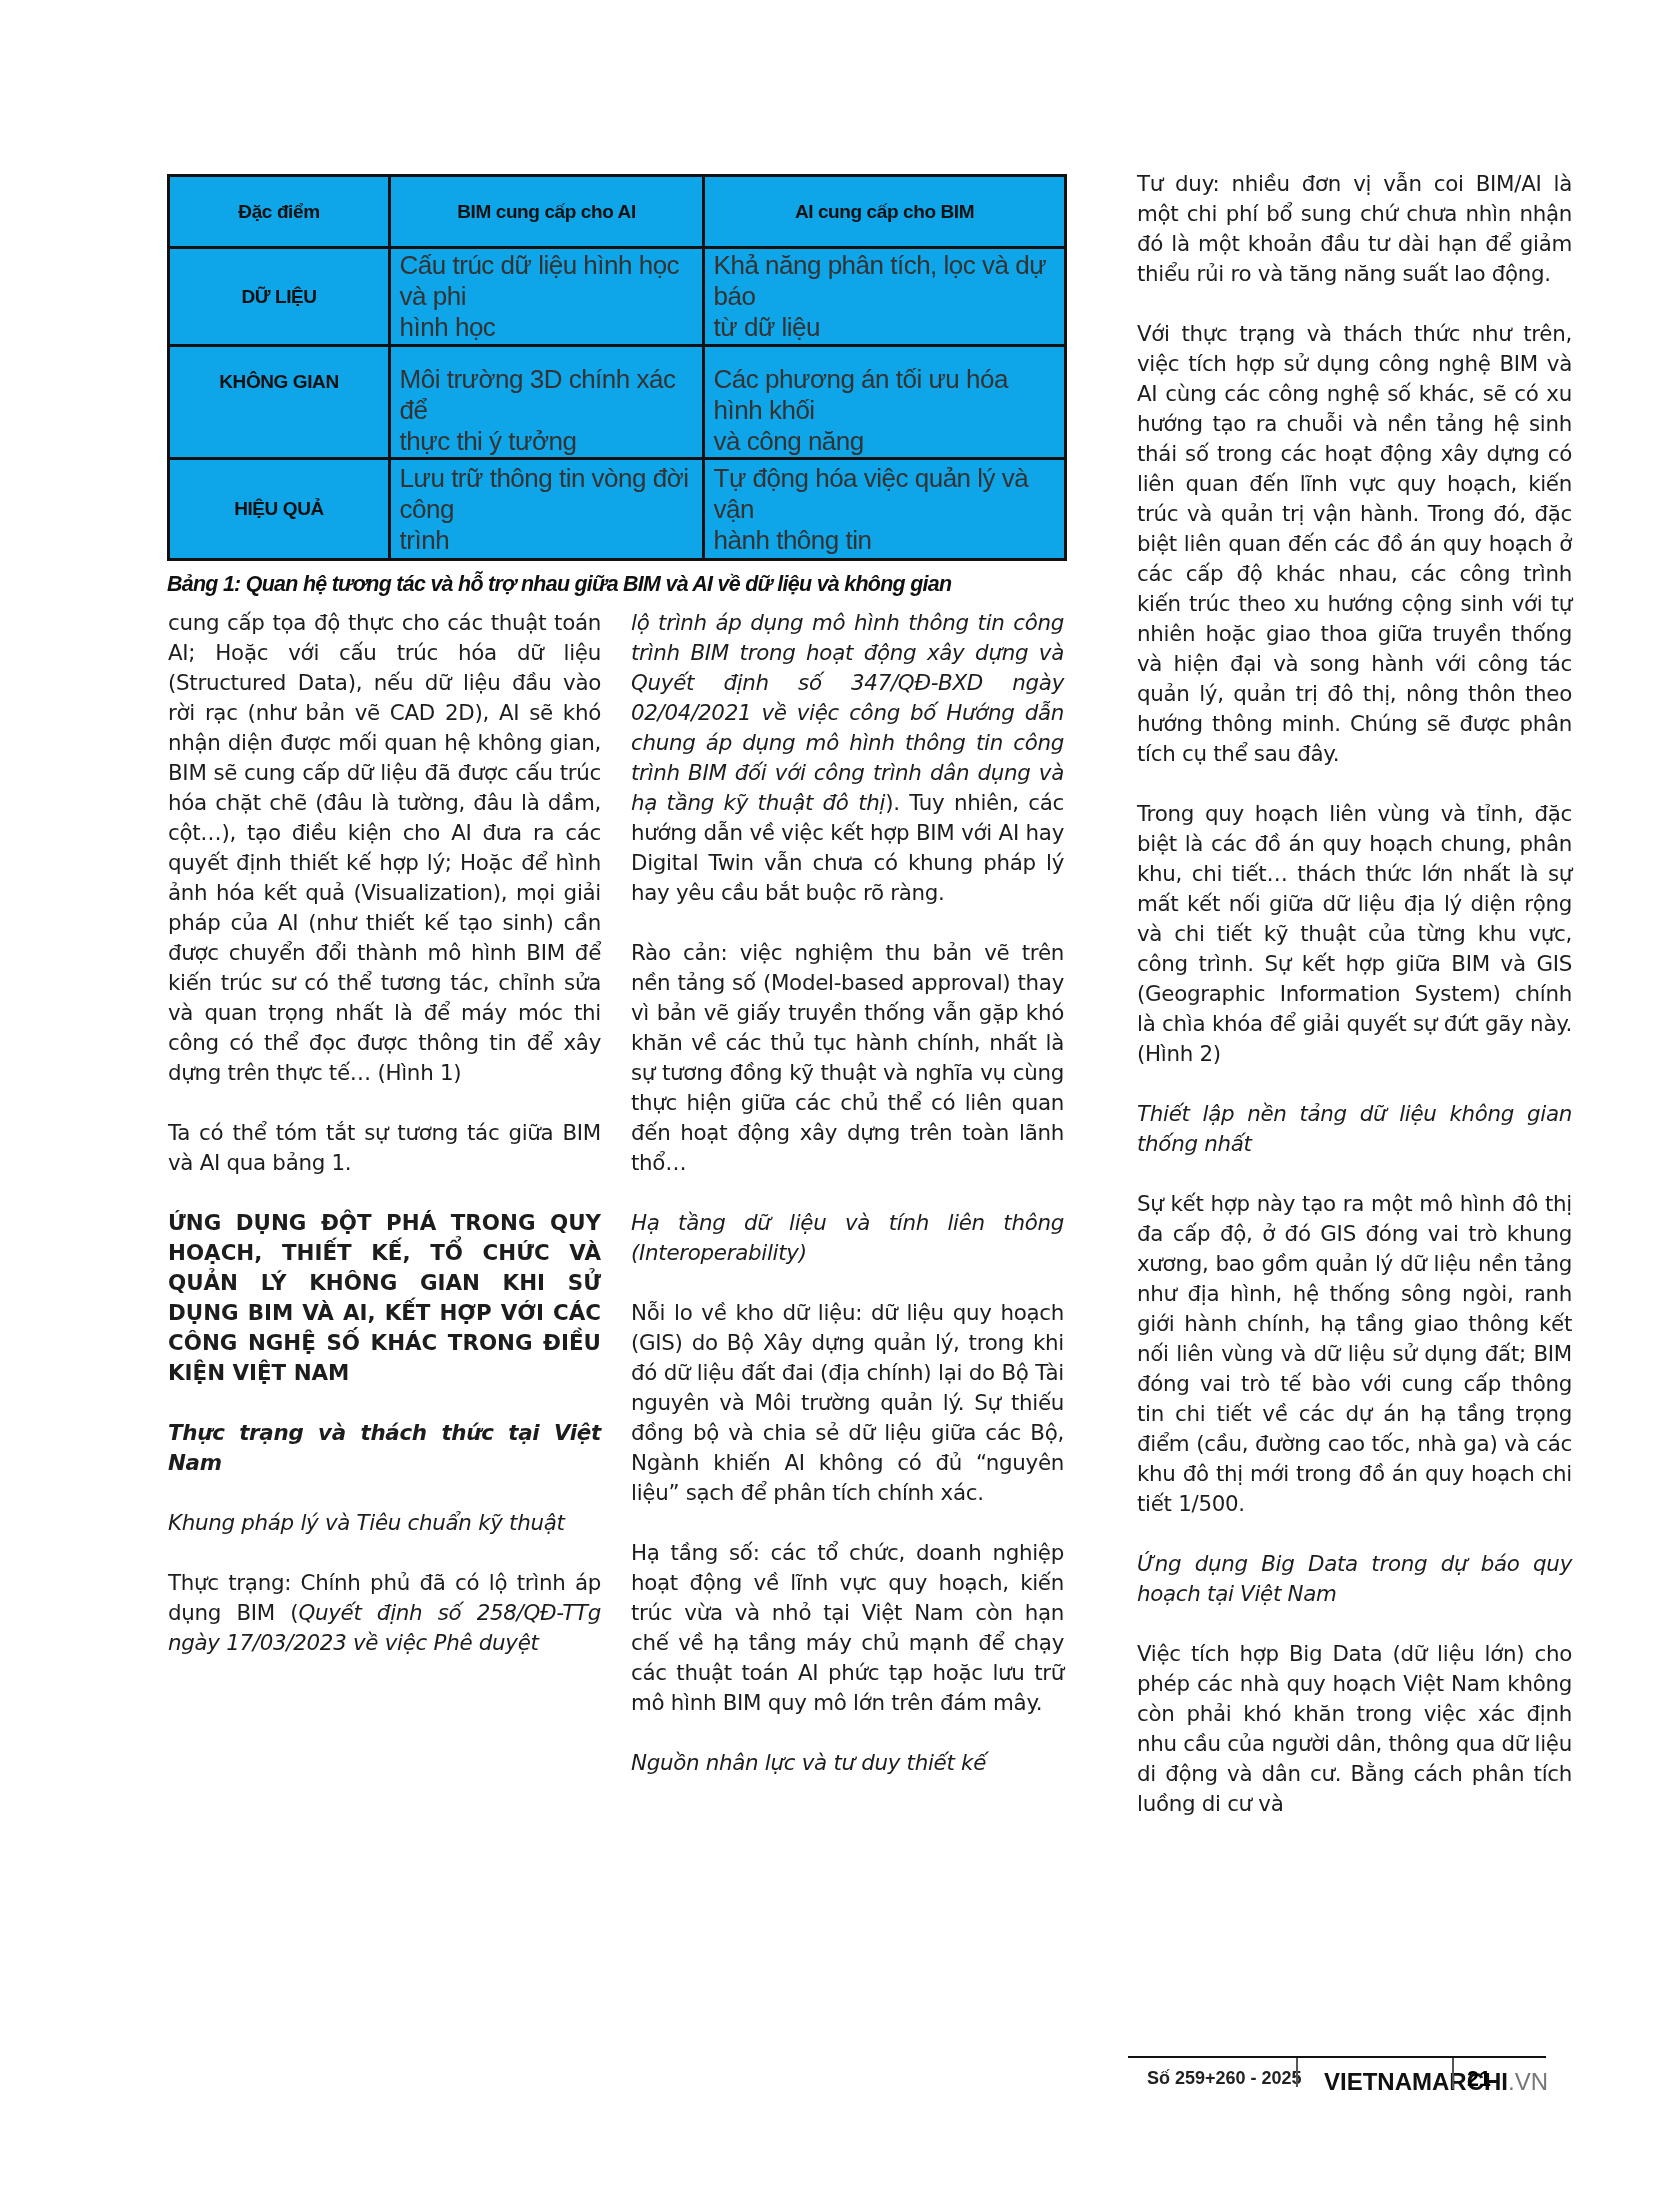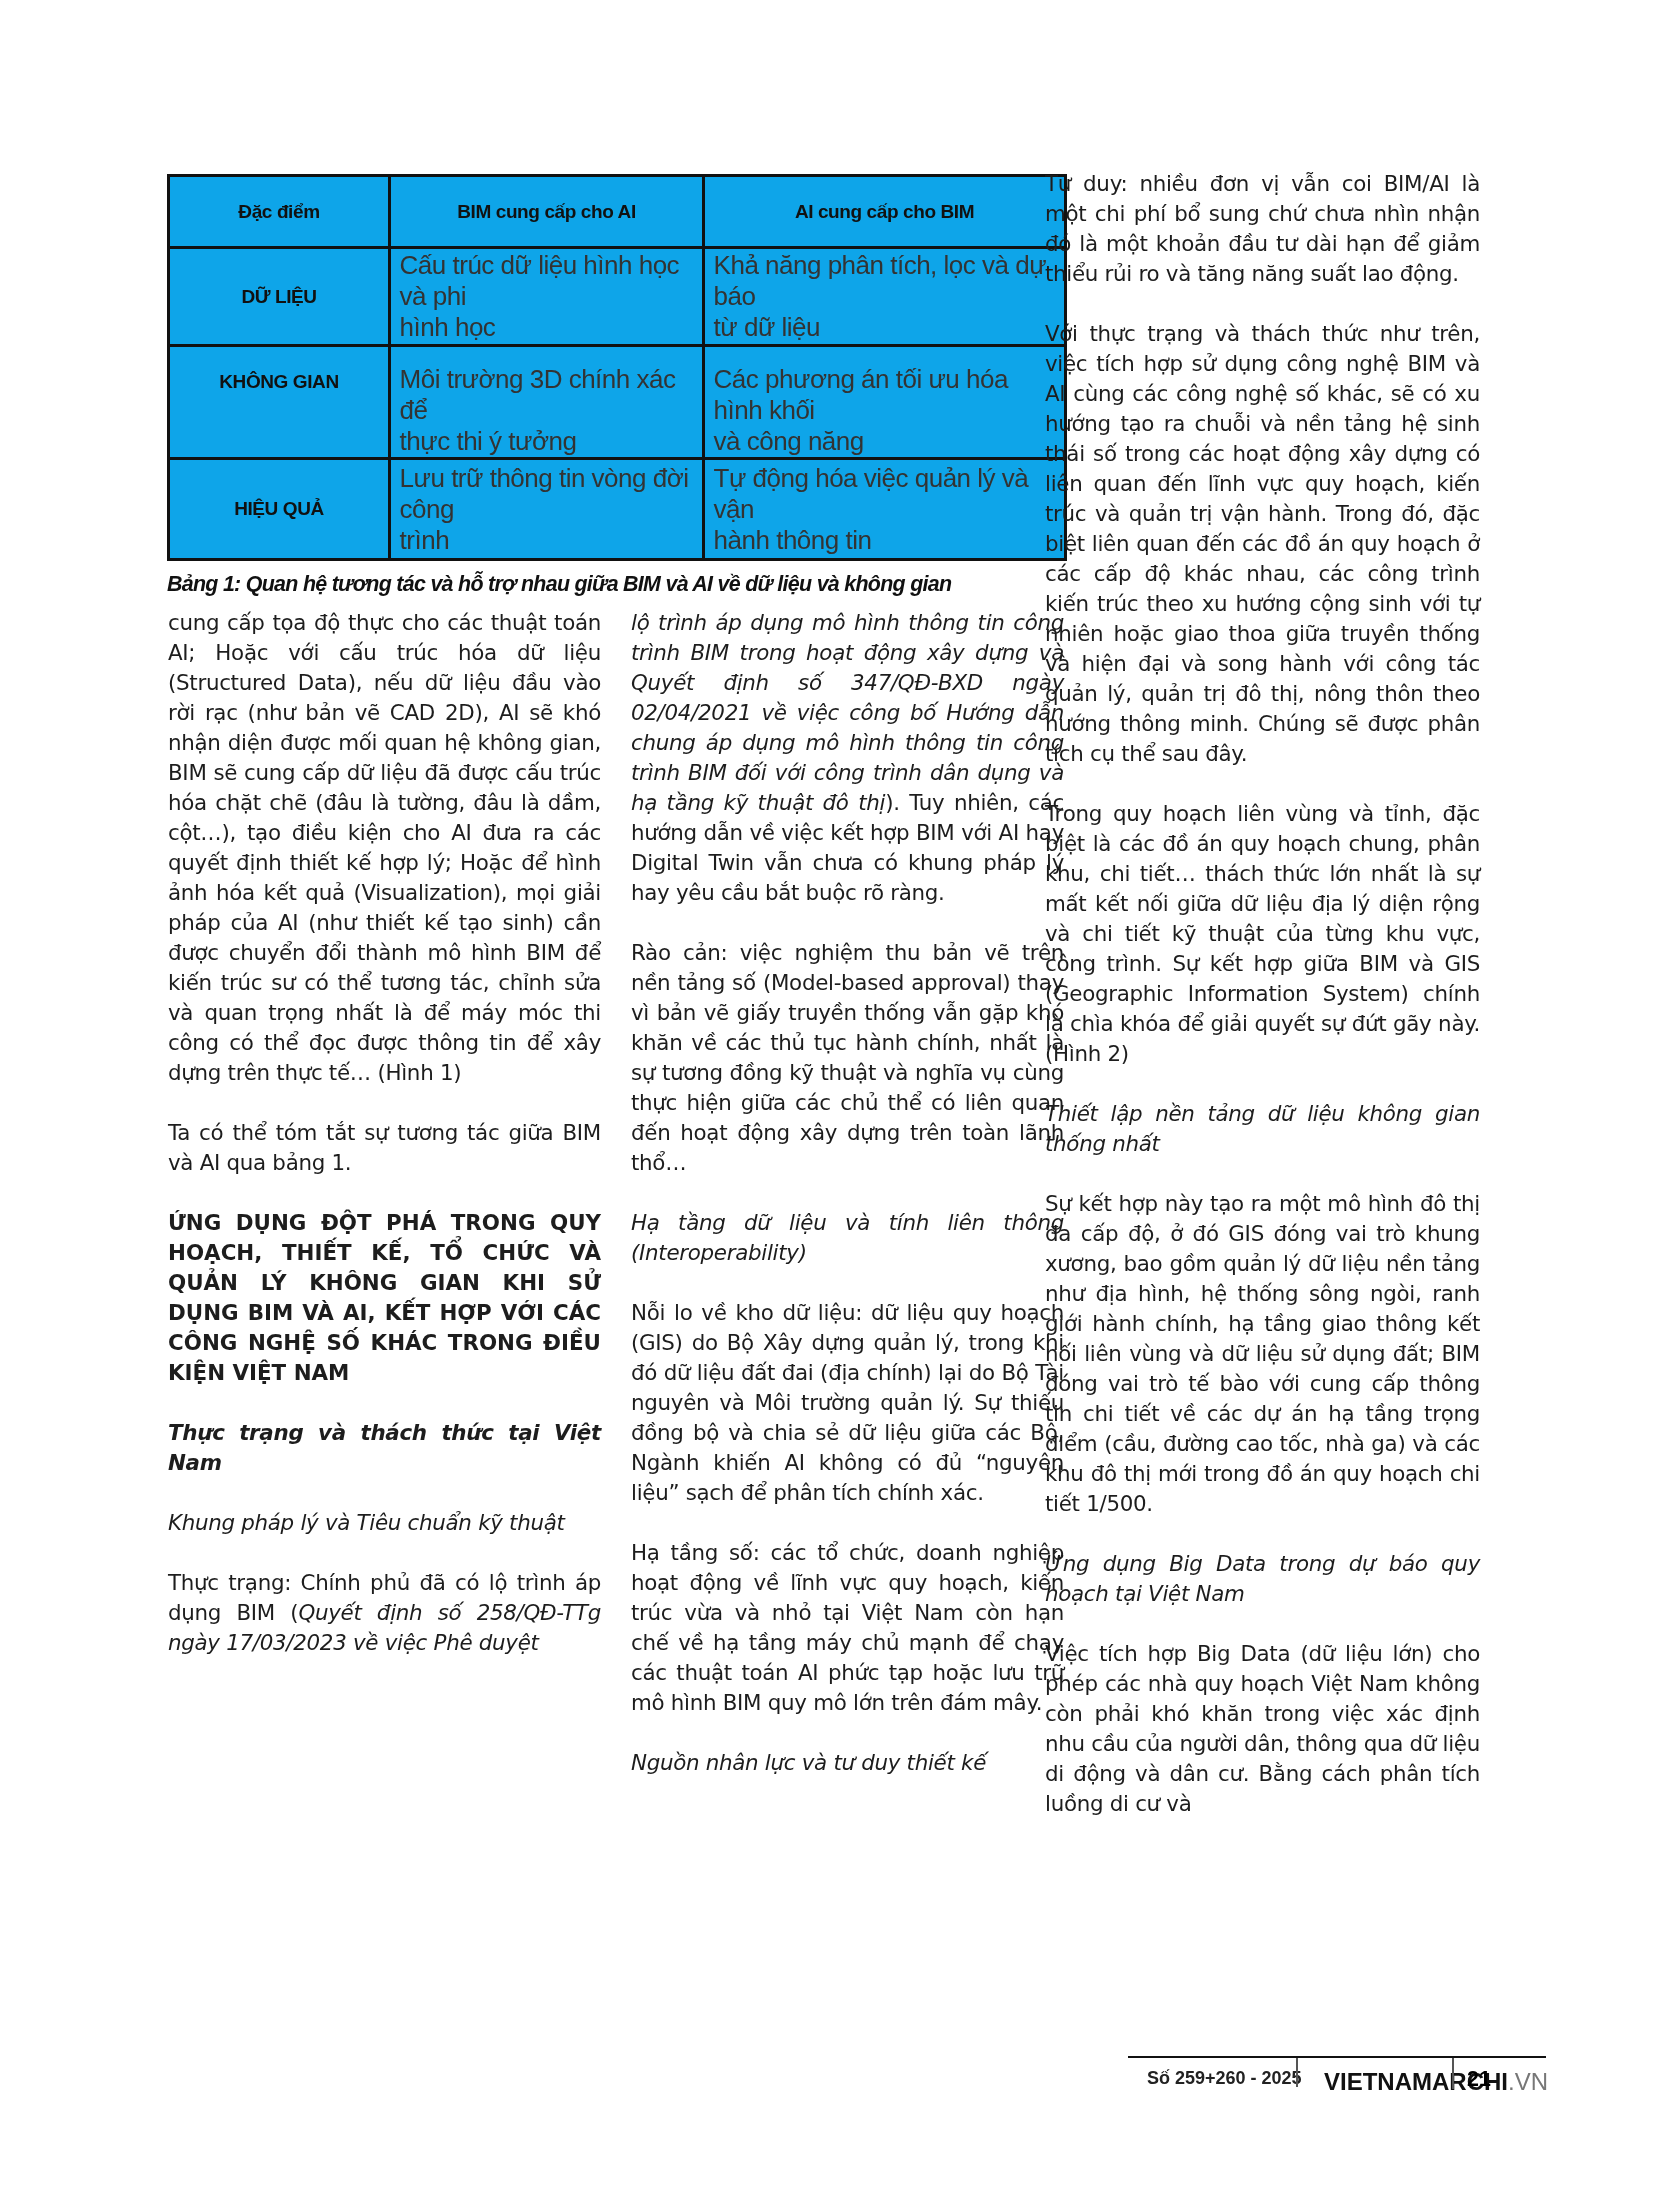--- a/index.html
+++ b/index.html
@@ -24,21 +24,21 @@
   
   .col { position: absolute; font-family: "DejaVu Sans", sans-serif; font-size: 21.4px; line-height: 30px;
          color: #1d1d1d; letter-spacing: -0.3px; }
   .col p { margin: 0 0 30px 0; text-align: justify; }
   .col p.last { margin-bottom: 0; }
   .col .it { font-style: italic; }
   .col .h2 { font-weight: bold; text-transform: none; letter-spacing: 0px; font-size: 21.4px; line-height: 30px; }
   .col .h3 { font-weight: bold; font-style: italic; }
   .col1 { left: 168px; top: 608px; width: 433px; }
   .col2 { left: 631px; top: 608px; width: 433px; }
-  .col3 { left: 1045px; top: 169px; width: 435px; }
+  .col3 { left: 1137px; top: 169px; width: 435px; }
 
   
   .footer { position: absolute; left: 1128px; top: 2056px; width: 418px; height: 38px;
             border-top: 2.6px solid #111; font-family: "Liberation Sans", sans-serif; }
   .footer .f-issue { position: absolute; left: 19px; top: 10.3px; font-weight: bold; font-size: 18px; color: #222; }
   .footer .sep1 { position: absolute; left: 168px; top: 0; width: 1.7px; height: 29px; background: #555; }
   .footer .f-site { position: absolute; left: 196px; top: 10.3px; font-size: 24px; color: #111; }
   .footer .f-site b { font-weight: bold; }
   .footer .f-site span.tld { font-weight: normal; color: #777; }
   .footer .sep2 { position: absolute; left: 324px; top: 0; width: 1.7px; height: 31px; background: #555; }

